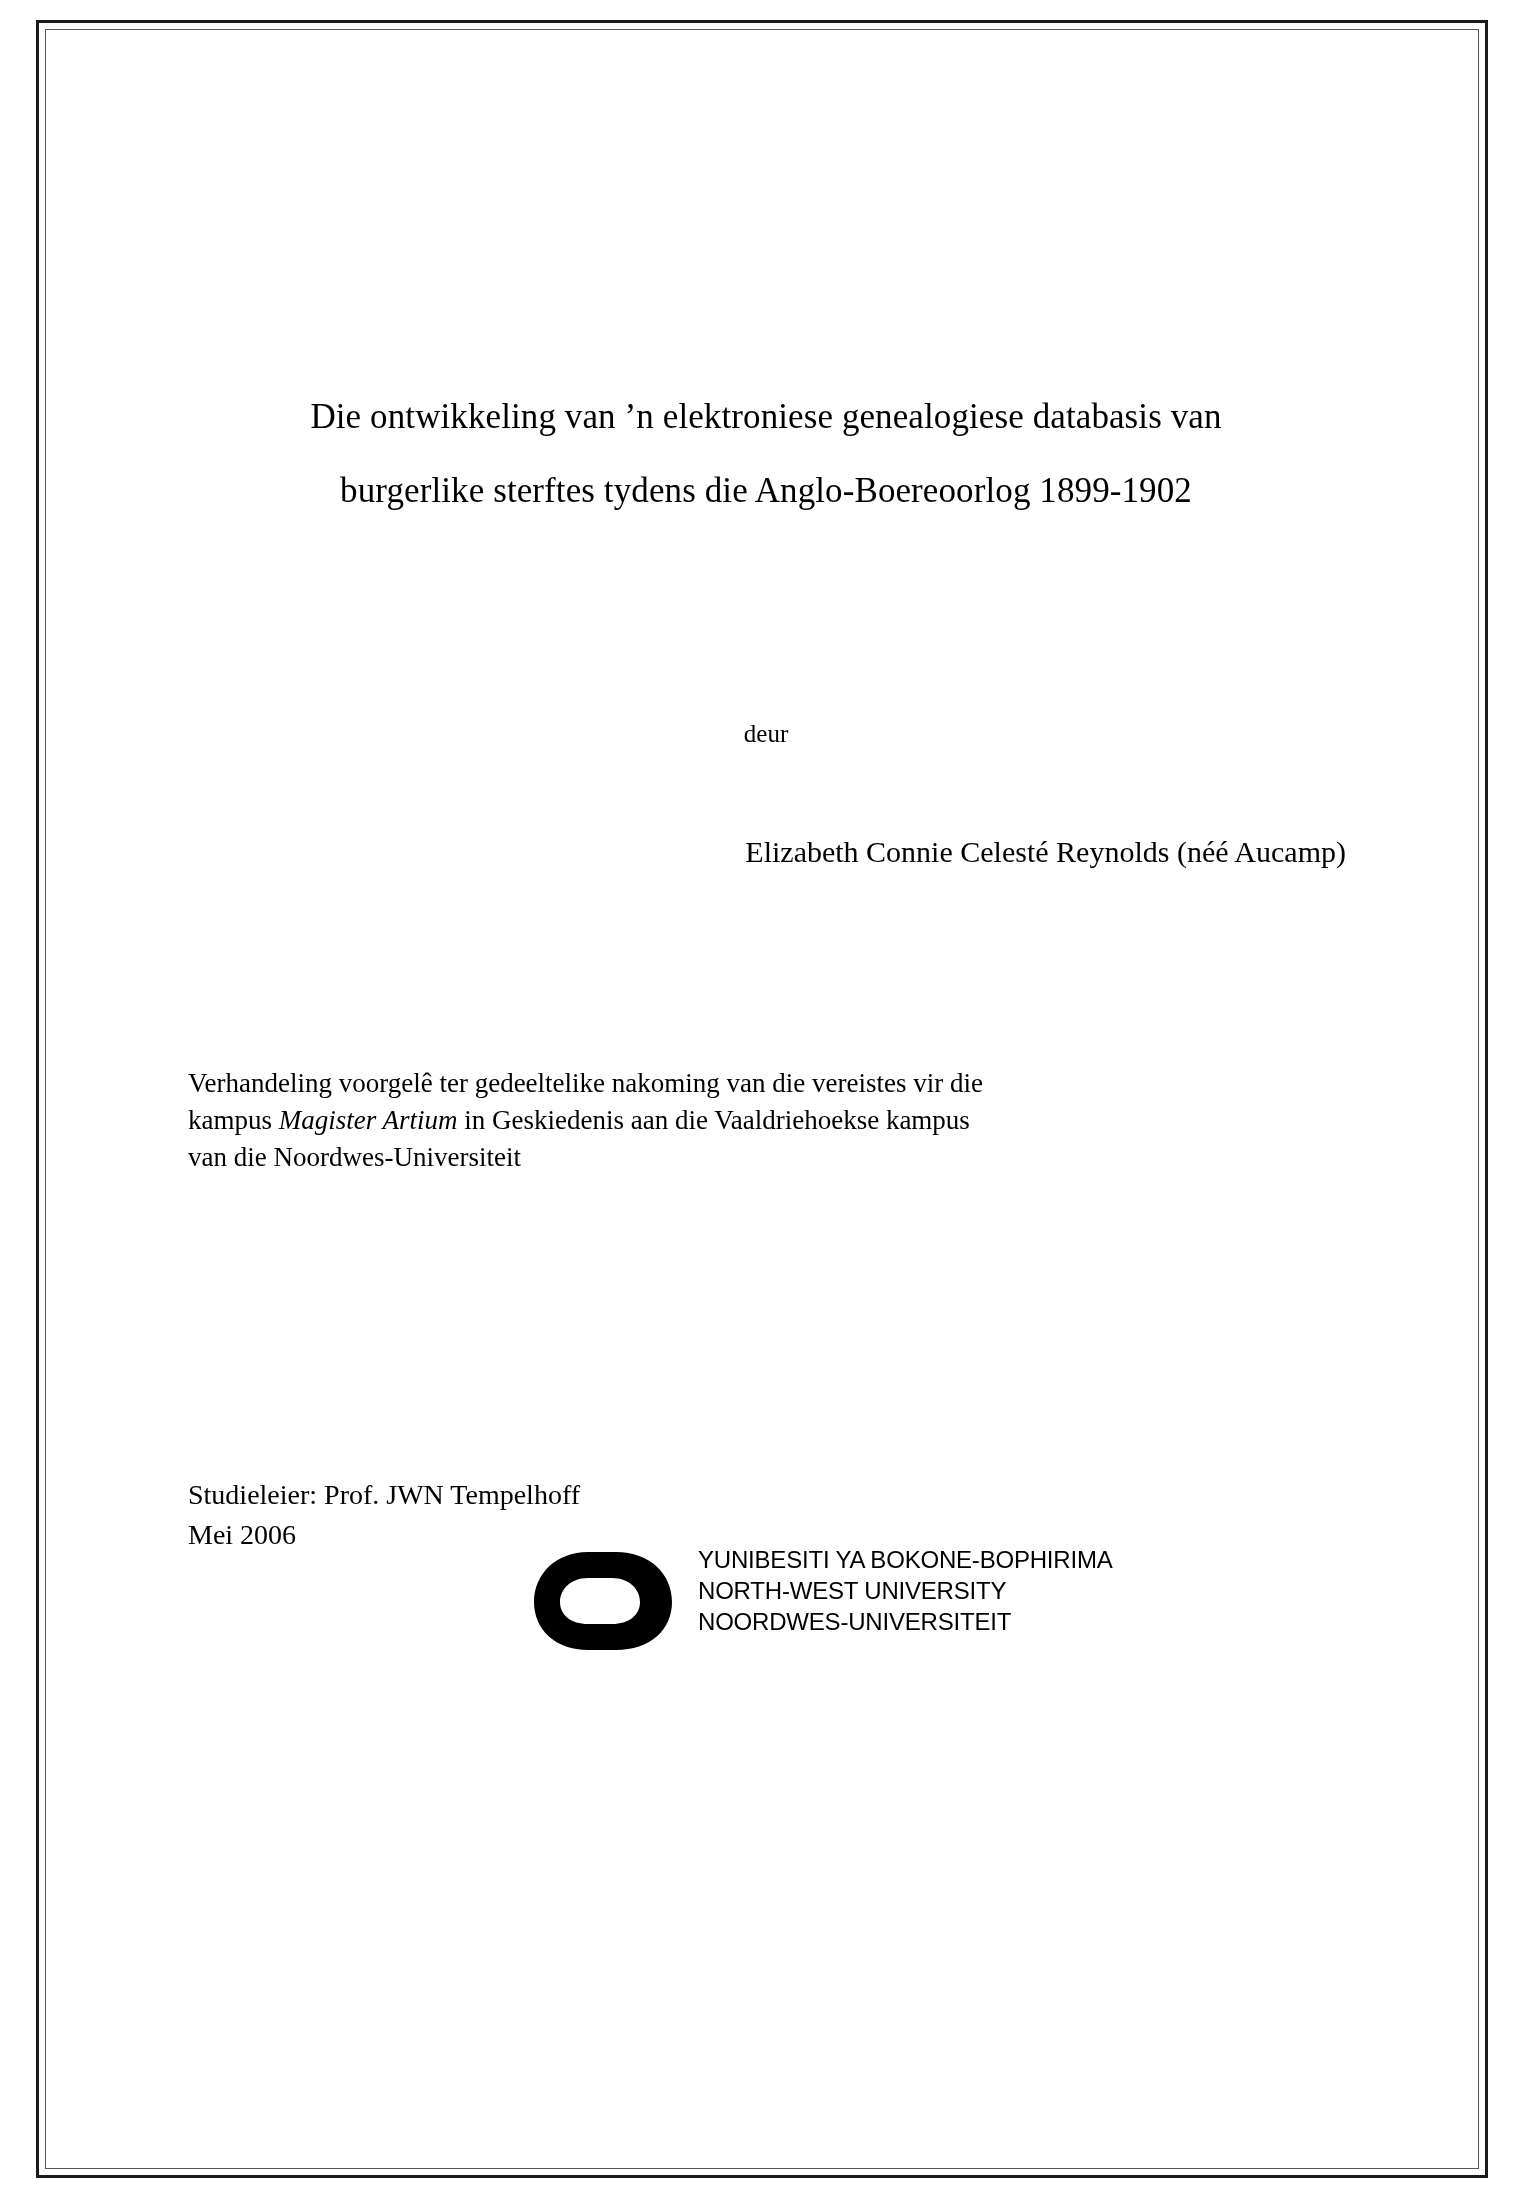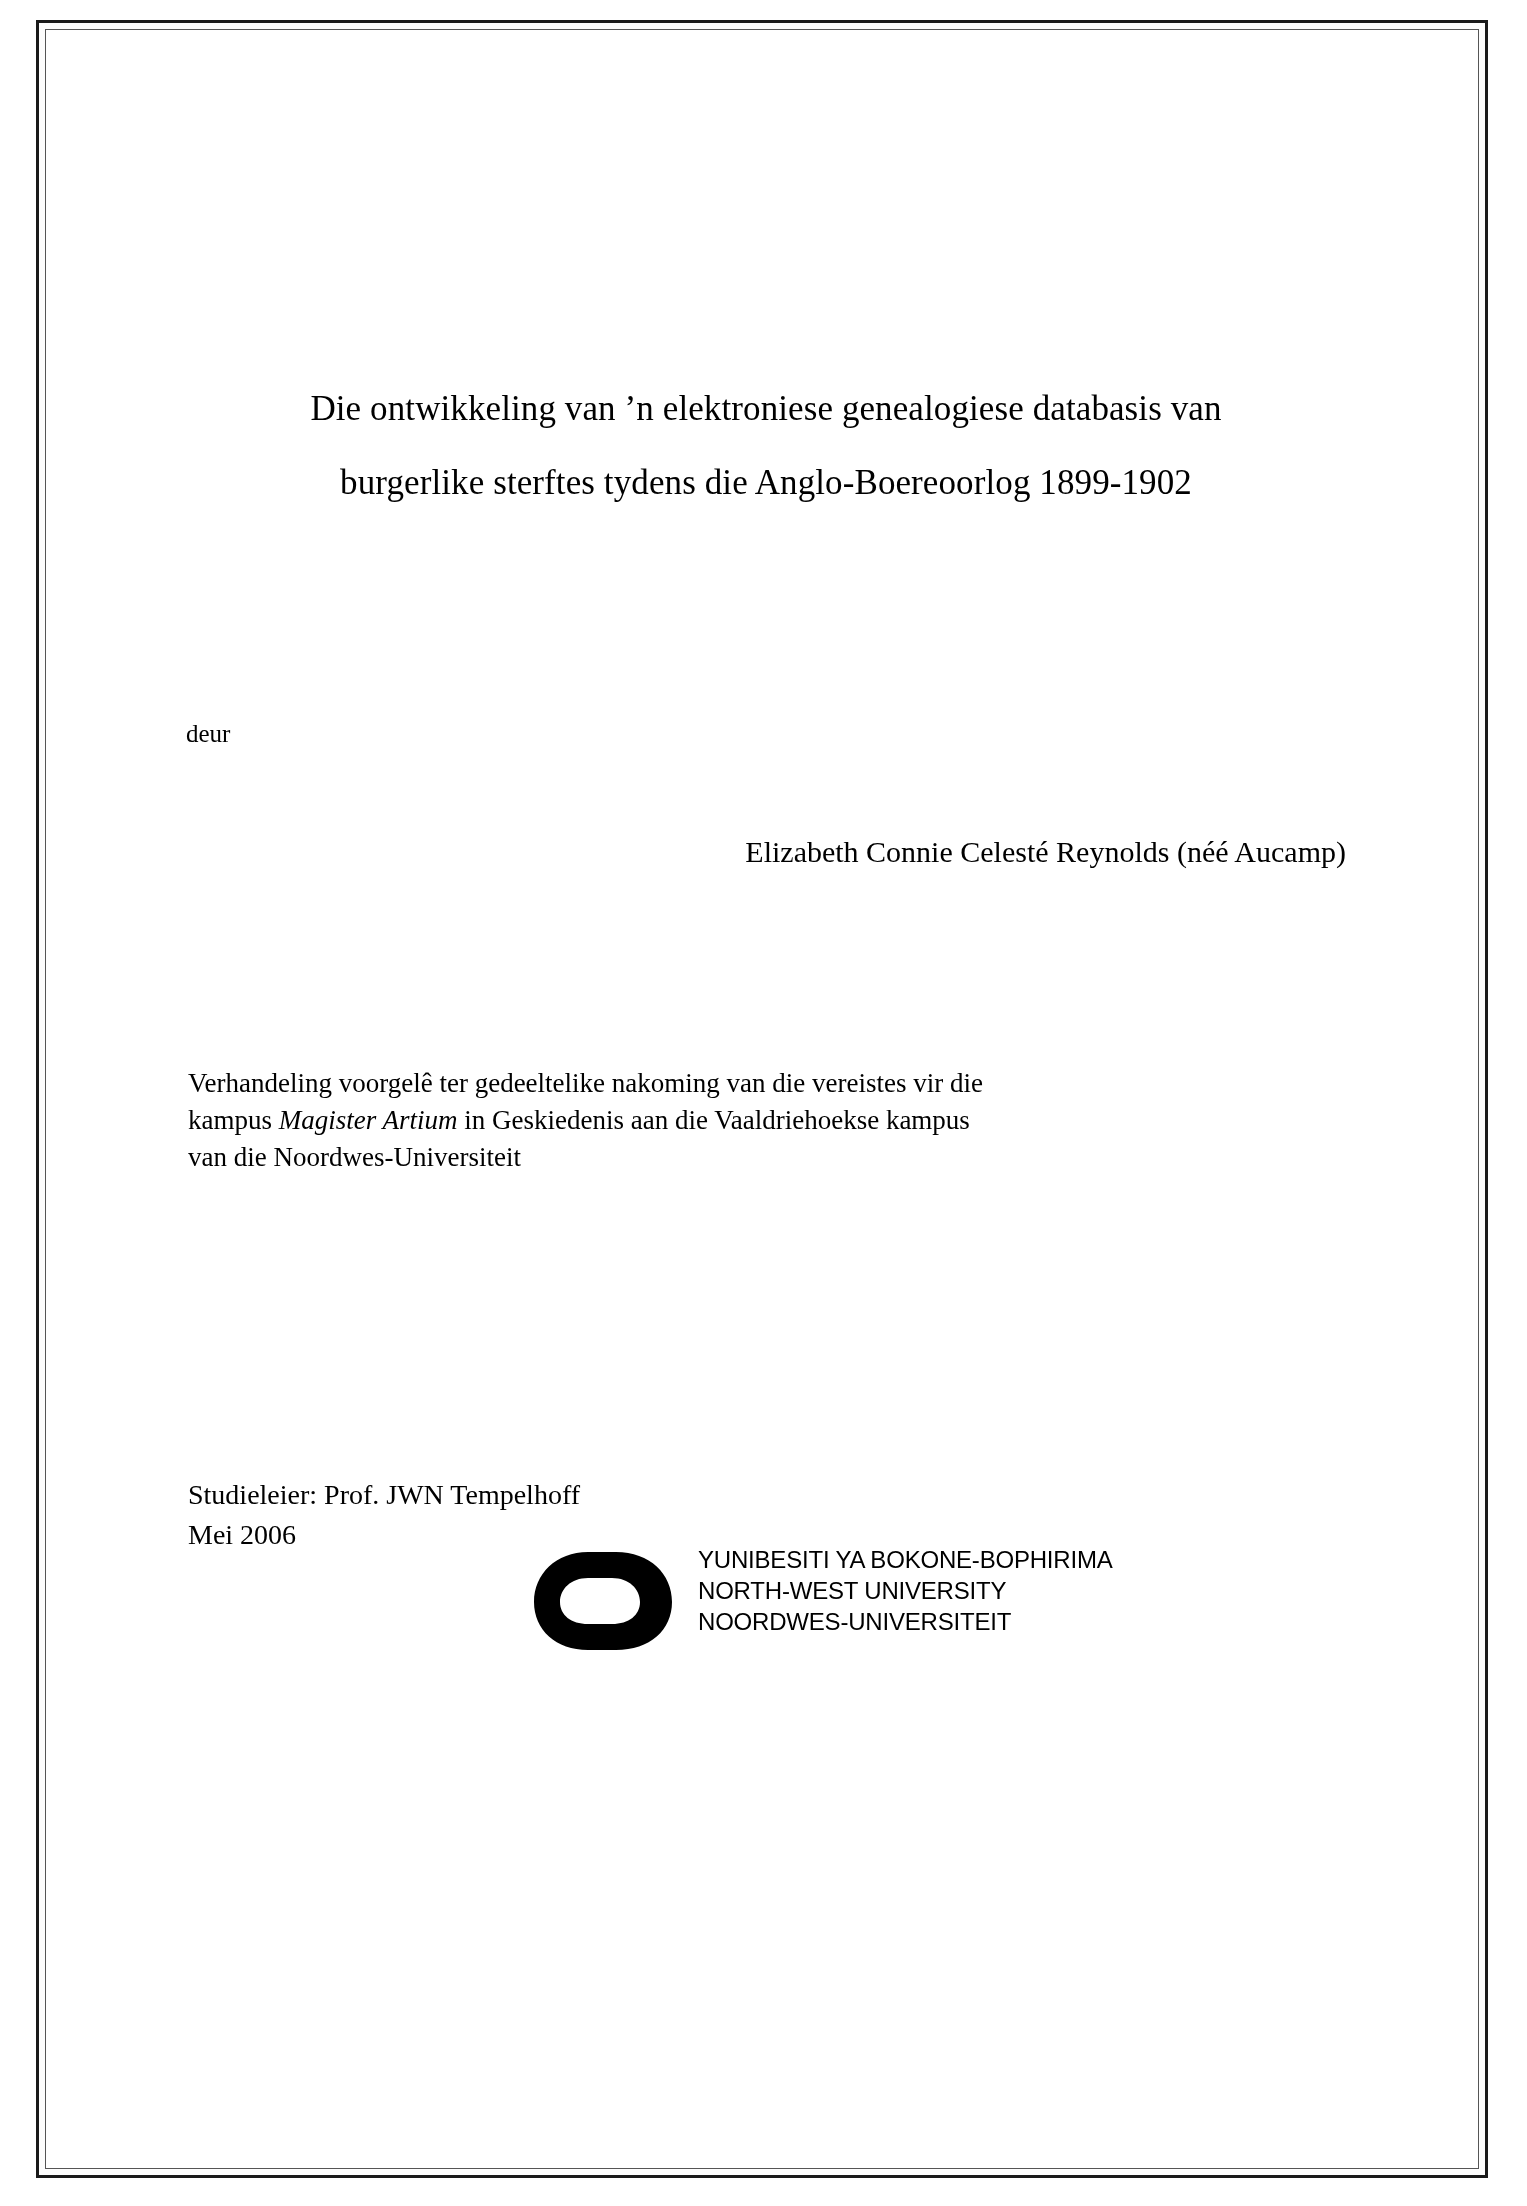--- a/index.html
+++ b/index.html
@@ -52,39 +52,39 @@
     position: absolute;
     left: 186px;
     top: 60px;
     width: 1160px;
     height: 2060px;
   }
 
   
   .title-block {
     position: absolute;
-    top: 312px;
+    top: 320px;
     left: 0;
     width: 1160px;
     text-align: center;
   }
   .title-line {
     font-size: 35px;
     line-height: 74px;
     letter-spacing: 0.1px;
     white-space: nowrap;
   }
 
   
   .by-word {
     position: absolute;
     top: 660px;
     left: 0;
     width: 1160px;
-    text-align: left;
+    text-align: center;
     font-size: 25px;
   }
 
   
   .author {
     position: absolute;
     top: 775px;
     left: 0;
     width: 1160px;
     text-align: right;

